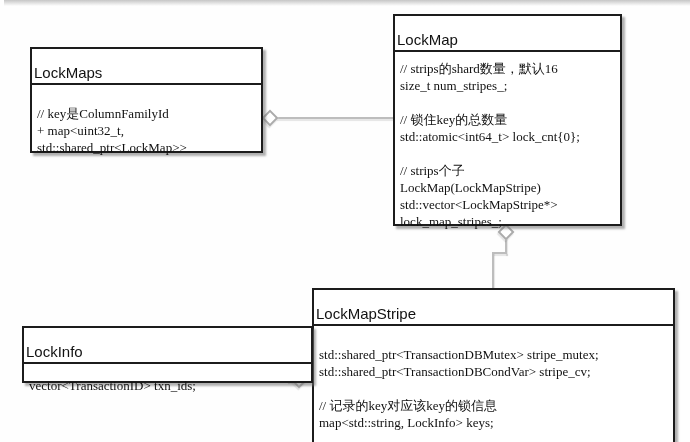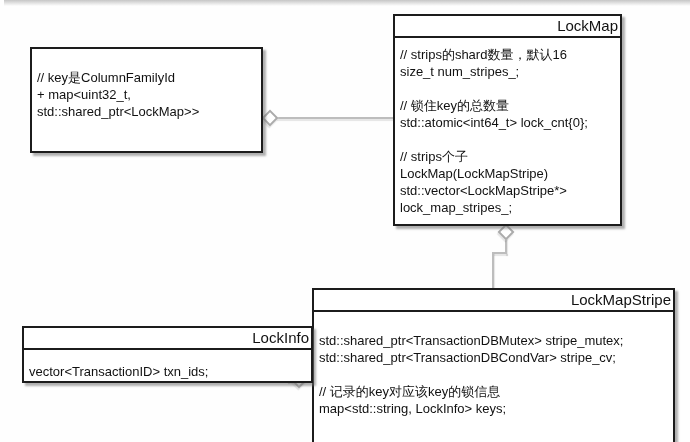--- a/index.html
+++ b/index.html
@@ -25,34 +25,35 @@
   .uml-class {
     position: absolute;
     box-sizing: border-box;
     background: #ffffff;
     border: 2px solid #1c1c1c;
     box-shadow: 3px 3px 2px rgba(110,110,110,0.55);
     color: #111111;
   }
   .uml-title {
     font-size: 15px;
-    text-align: right;
+    text-align: left;
     padding: 1px 2px 2px;
     border-bottom: 2px solid #1c1c1c;
     white-space: nowrap;
     overflow: hidden;
+    margin-top: 14px;
   }
   .uml-body {
     font-size: 13px;
     line-height: 17px;
     padding: 0 5px;
     white-space: nowrap;
     overflow: hidden;
   }
-  .code-line { min-height: 17px; }
+  .code-line { min-height: 17px; font-family: Liberation Serif, serif; }
 
   #box-lockmaps      { left: 30px;  top: 47px;  width: 233px; height: 106px; }
   #box-lockmap       { left: 393px; top: 14px;  width: 229px; height: 212px; }
   #box-lockmapstripe { left: 312px; top: 288px; width: 363px; height: 175px; }
   #box-lockinfo      { left: 22px;  top: 326px; width: 291px; height: 57px;  }
 
   #box-lockmaps      .uml-body { padding-top: 20px; }
   #box-lockmap       .uml-body { padding-top: 8px;  }
   #box-lockmapstripe .uml-body { padding-top: 20px; }
   #box-lockinfo      .uml-body { padding-top: 13px;  }
@@ -96,20 +97,21 @@
   <div class="seg" id="c2c"></div>
   <div class="seg" id="c3a"></div>
   <div class="seg" id="c3b"></div>
   <div class="seg" id="c3c"></div>
 
   <div class="diamond" id="d1"></div>
   <div class="diamond" id="d2"></div>
   <div class="diamond" id="d3"></div>
 
   <div class="uml-class" id="box-lockmaps">
+    <div class="uml-title">LockMaps</div>
     <div class="uml-body">
       <div class="code-line">// key是ColumnFamilyId</div>
       <div class="code-line">+ map&lt;uint32_t,</div>
       <div class="code-line">std::shared_ptr&lt;LockMap&gt;&gt;</div>
     </div>
   </div>
 
   <div class="uml-class" id="box-lockmap">
     <div class="uml-title">LockMap</div>
     <div class="uml-body">

